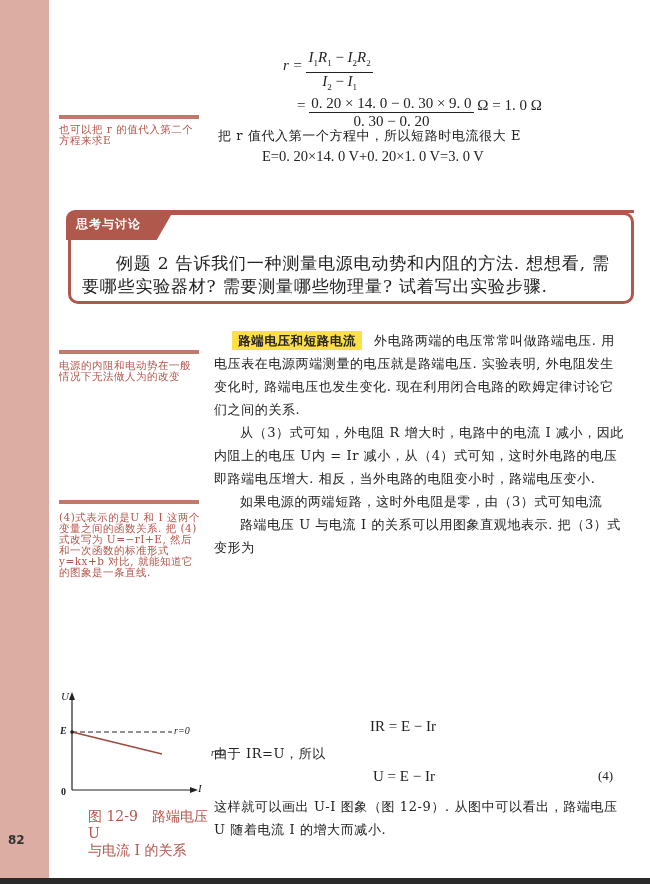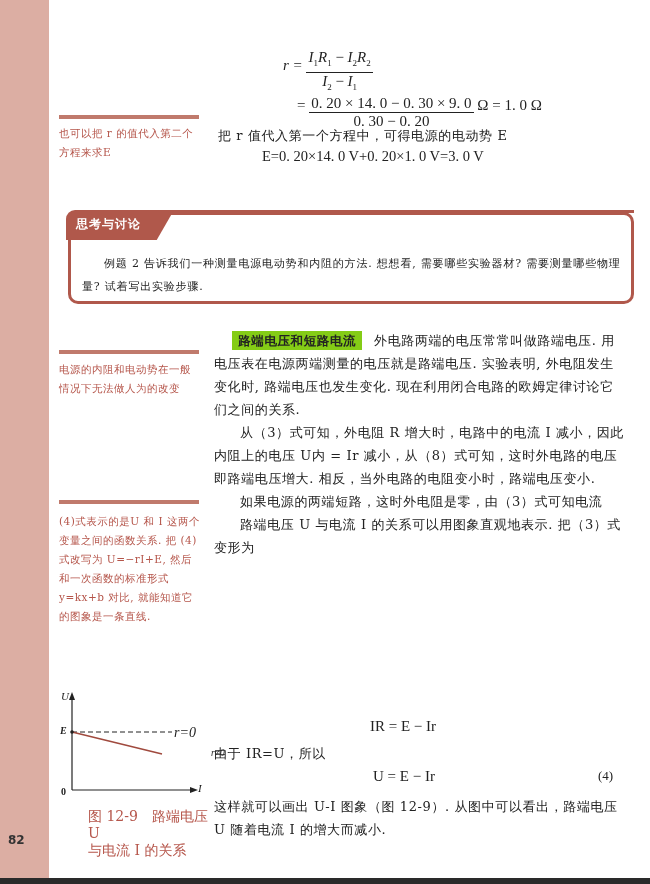--- a/index.html
+++ b/index.html
@@ -4,42 +4,42 @@
 <style>
   * { box-sizing: border-box; margin: 0; padding: 0; }
   html, body { width: 650px; height: 884px; overflow: hidden; background: #fff; }
   body { position: relative; font-family: "DejaVu Serif", serif; color: #222; }
 
   .margin-strip { position: absolute; left: 0; top: 0; width: 49px; height: 878px; background: #dcaea3; }
   .bottom-bar { position: absolute; left: 0; top: 878px; width: 650px; height: 6px; background: #2a2a2a; }
   .page-number { position: absolute; left: 8px; top: 833px; font-family: "DejaVu Sans", sans-serif; font-weight: bold; font-size: 12px; color: #333; }
 
   .side-rule { position: absolute; left: 59px; width: 140px; height: 4px; background: #c07a6c; }
-  .side-note { position: absolute; left: 59px; width: 142px; font-size: 10.5px; line-height: 19px; color: #b5554a; letter-spacing: 0.5px; }
+  .side-note { position: absolute; left: 59px; width: 142px; font-size: 10.5px; line-height: 11px; color: #b5554a; letter-spacing: 0.5px; }
 
   
   .math { position: absolute; font-family: "Liberation Serif", serif; font-size: 15px; color: #222; white-space: nowrap; }
   .math i { font-style: italic; }
   .frac { display: inline-block; vertical-align: middle; text-align: center; }
   .frac .num { display: block; padding: 0 2px; border-bottom: 1px solid #222; line-height: 17px; margin-top: 11px; }
   .frac .den { display: block; padding: 0 2px; line-height: 17px; }
   sub { font-size: 9px; }
 
   .body-text { position: absolute; left: 214px; width: 410px; font-size: 13px; line-height: 23px; color: #222; letter-spacing: 0.6px; }
   .body-text p { text-indent: 2em; }
   .body-text .noindent { text-indent: 0; }
 
   
   .discuss-box { position: absolute; left: 68px; top: 212px; width: 566px; height: 92px; border: 3px solid #b0584b; border-radius: 10px; }
   .discuss-tab { position: absolute; left: 66px; top: 210px; height: 30px; width: 108px; background: #b0584b; border-top-left-radius: 9px; clip-path: polygon(0 0, 100% 0, 84% 100%, 0 100%); }
   .discuss-tab-line { position: absolute; left: 150px; top: 210px; width: 484px; height: 3px; background: #b0584b; }
   .discuss-title { position: absolute; left: 76px; top: 216px; font-family: "DejaVu Sans", sans-serif; font-weight: bold; font-size: 12px; color: #fff; letter-spacing: 1px; }
-  .discuss-text { position: absolute; left: 82px; top: 252px; width: 540px; font-size: 11px; line-height: 23px; letter-spacing: 0.8px; color: #222; text-indent: 2em; }
+  .discuss-text { position: absolute; left: 82px; top: 252px; width: 540px; font-size: 17px; line-height: 23px; letter-spacing: 0.8px; color: #222; text-indent: 2em; }
 
-  .section-heading { display: inline-block; background: #84cc16; font-family: "DejaVu Sans", sans-serif; font-weight: bold; font-size: 12.5px; line-height: 19px; padding: 0 6px; margin-right: 12px; color: #222; text-indent: 0; }
+  .section-heading { display: inline-block; background: #fde047; font-family: "DejaVu Sans", sans-serif; font-weight: bold; font-size: 12.5px; line-height: 19px; padding: 0 6px; margin-right: 12px; color: #222; text-indent: 0; }
 
   
   .figure { position: absolute; left: 52px; top: 690px; width: 150px; height: 110px; }
   .fig-caption { position: absolute; left: 88px; top: 808px; width: 120px; font-size: 14px; line-height: 17px; color: #b5554a; }
 </style>
 </head>
 <body>
 
 <div class="margin-strip"></div>
 <div class="bottom-bar"></div>
@@ -58,41 +58,41 @@
     <span class="num">0. 20 × 14. 0 − 0. 30 × 9. 0</span>
     <span class="den">0. 30 − 0. 20</span>
   </span>
   <span>Ω = 1. 0 Ω</span>
 </div>
 
 <div class="side-rule" style="top:115px;"></div>
 <div class="side-note" style="top:124px;">也可以把 r 的值代入第二个方程来求E</div>
 
 <div class="body-text" style="top:124px; left:218px;">
-  <p class="noindent">把 r 值代入第一个方程中，可得电源的电动势 E</p>
+  <p class="noindent">把 r 值代入第一个方程中，所以短路时电流很大 E</p>
 </div>
 <div class="math" style="left:262px; top:148px; font-size:14.5px;">E=0. 20×14. 0 V+0. 20×1. 0 V=3. 0 V</div>
 
 <div class="discuss-box"></div>
 <div class="discuss-tab-line"></div>
 <div class="discuss-tab"></div>
 <div class="discuss-title">思考与讨论</div>
 <div class="discuss-text">例题 2 告诉我们一种测量电源电动势和内阻的方法. 想想看, 需要哪些实验器材? 需要测量哪些物理量? 试着写出实验步骤.</div>
 
 <div class="side-rule" style="top:350px;"></div>
 <div class="side-note" style="top:360px;">电源的内阻和电动势在一般情况下无法做人为的改变</div>
 
 <div class="side-rule" style="top:500px;"></div>
 <div class="side-note" style="top:512px;">(4)式表示的是U 和 I 这两个变量之间的函数关系. 把 (4) 式改写为 U=−rI+E, 然后和一次函数的标准形式 y=kx+b 对比, 就能知道它的图象是一条直线.</div>
 
 <div class="body-text" style="top:329px;">
   <p style="text-indent:1.4em;">
     <span class="section-heading">路端电压和短路电流</span><span>外电路两端的电压常常叫做路端电压. 用电压表在电源两端测量的电压就是路端电压. 实验表明, 外电阻发生变化时, 路端电压也发生变化. 现在利用闭合电路的欧姆定律讨论它们之间的关系.</span>
   </p>
-  <p>从（3）式可知，外电阻 R 增大时，电路中的电流 I 减小，因此内阻上的电压 U内 = Ir 减小，从（8）式可知，这时外电路的电压即路端电压增大. 相反，当外电路的电阻变小时，路端电压变小.</p>
+  <p>从（3）式可知，外电阻 R 增大时，电路中的电流 I 减小，因此内阻上的电压 U内 = Ir 减小，从（4）式可知，这时外电路的电压即路端电压增大. 相反，当外电路的电阻变小时，路端电压变小.</p>
   <p>如果电源的两端短路，这时外电阻是零，由（3）式可知电流</p>
   <p>路端电压 U 与电流 I 的关系可以用图象直观地表示. 把（3）式变形为</p>
 </div>
 
 <div class="math" style="left:370px; top:718px;">IR = E − Ir</div>
 <div class="body-text" style="top:742px;">
   <p class="noindent">由于 IR=U，所以</p>
 </div>
 <div class="math" style="left:373px; top:768px;">U = E − Ir</div>
 <div class="math" style="left:598px; top:768px; font-size:13px;">(4)</div>
@@ -107,19 +107,19 @@
     <line x1="20" y1="100" x2="140" y2="100" stroke="#222" stroke-width="1.2"></line>
     <polygon points="146,100 138,97 138,103" fill="#222"></polygon>
     <line x1="20" y1="42" x2="120" y2="42" stroke="#222" stroke-width="1" stroke-dasharray="5,3"></line>
     <line x1="20" y1="42" x2="110" y2="64" stroke="#a04a3e" stroke-width="1.6"></line>
     <circle cx="20" cy="42" r="1.8" fill="#222"></circle>
   </svg>
   <span style="position:absolute; left:9px; top:0px; font-family:'Liberation Serif',serif; font-style:italic; font-size:11px;">U</span>
   <span style="position:absolute; left:146px; top:92px; font-family:'Liberation Serif',serif; font-style:italic; font-size:11px;">I</span>
   <span style="position:absolute; left:9px; top:96px; font-family:'Liberation Serif',serif; font-size:10px; font-weight:bold;">0</span>
   <span style="position:absolute; left:8px; top:35px; font-family:'Liberation Serif',serif; font-style:italic; font-size:10px; font-weight:bold;">E</span>
-  <span style="position:absolute; left:122px; top:35px; font-family:'Liberation Serif',serif; font-style:italic; font-size:14px;">r=0</span>
+  <span style="position:absolute; left:122px; top:35px; font-family:'Liberation Serif',serif; font-style:italic; font-size:10px;">r=0</span>
   <span style="position:absolute; left:115px; top:58px; font-family:'Liberation Serif',serif; font-style:italic; font-size:9.5px;margin-left:44px;">r≠0</span>
 </div>
 <div class="fig-caption">
   <div>图 12-9　路端电压 U</div>
   <div>与电流 I 的关系</div>
 </div>
 
 </body></html>

